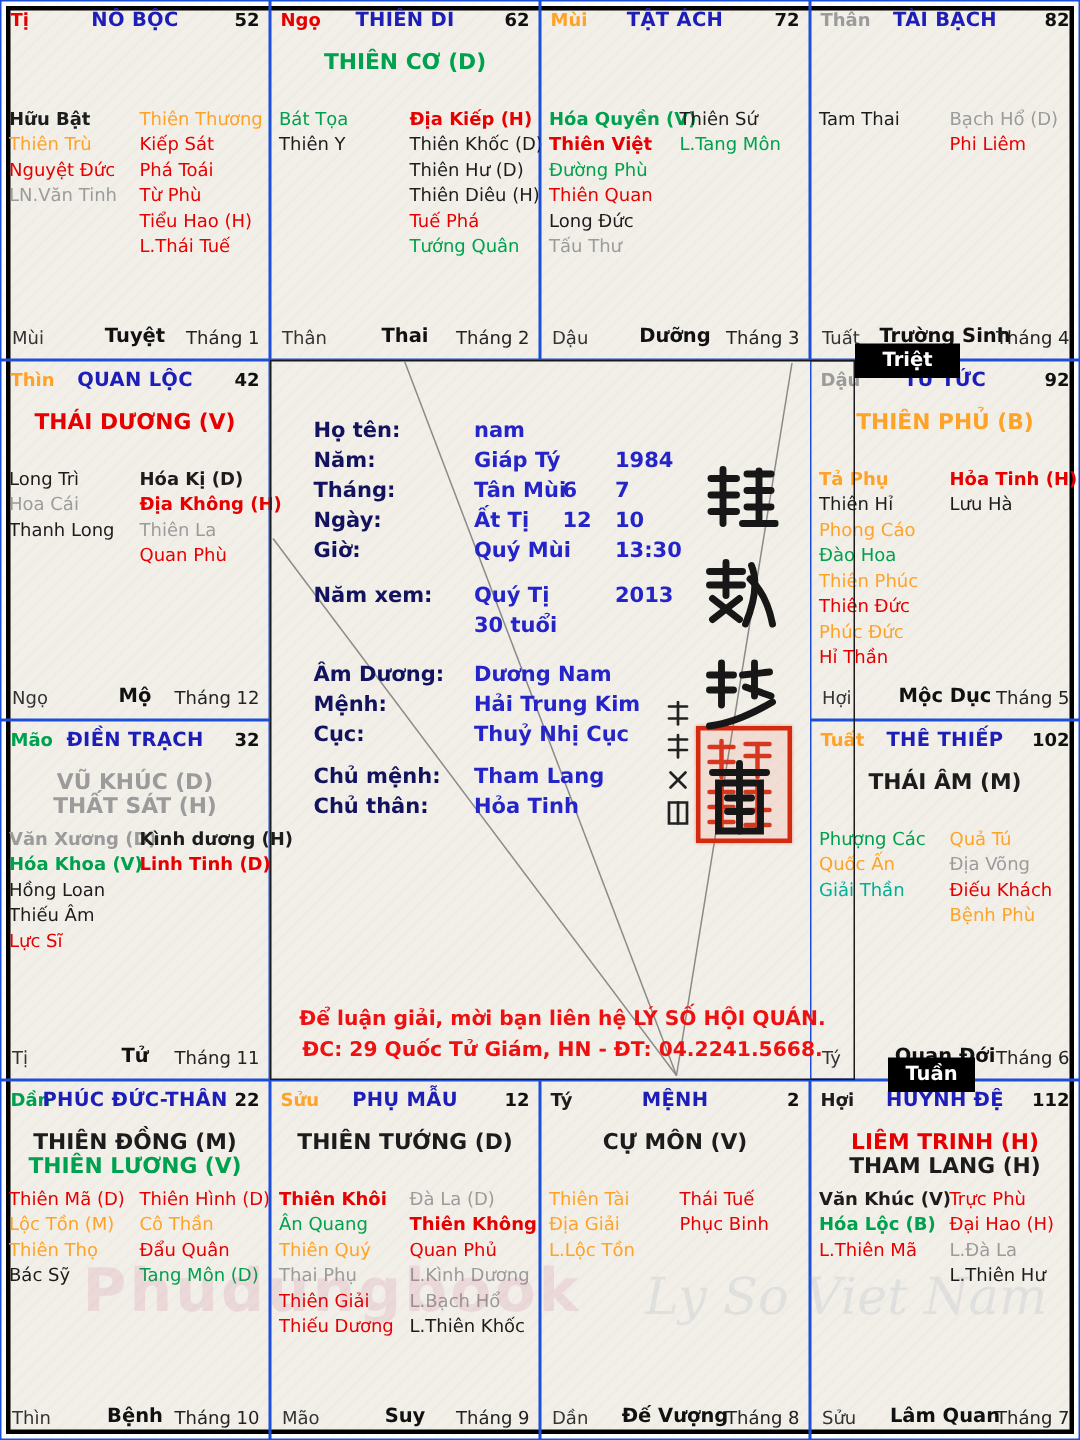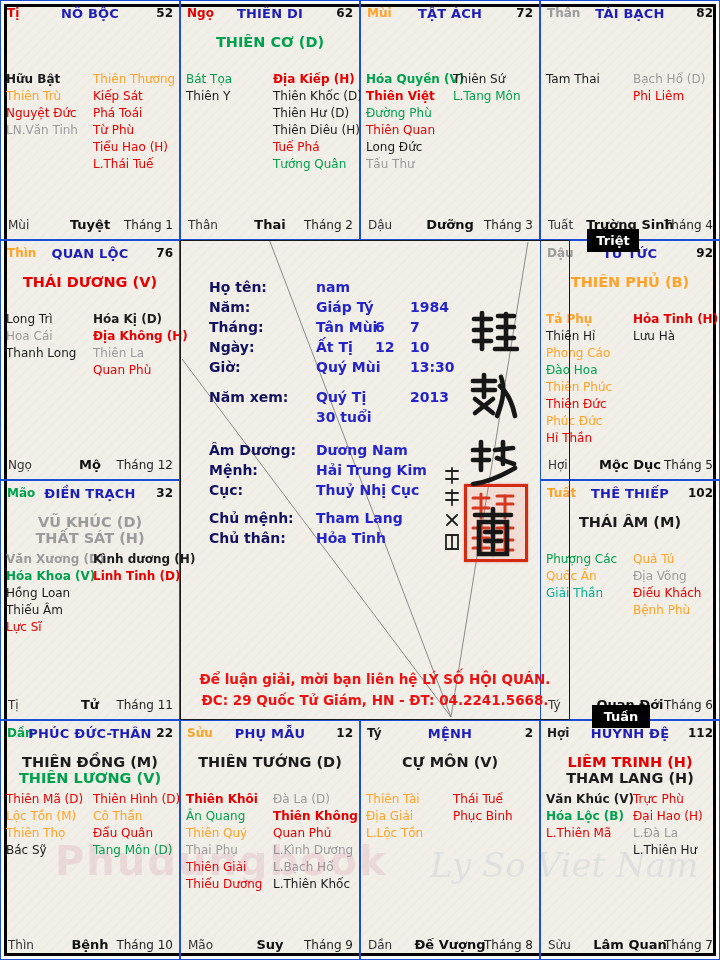--- a/index.html
+++ b/index.html
@@ -24,21 +24,21 @@
   .c-y{color:#9b9b9b}.c-t{color:#00b096}.bold{font-weight:bold}
   #center{position:absolute;left:180px;top:240px;width:390px;height:480px;border:1px solid #1a1a1a;box-sizing:border-box;}
   #center-rows{position:absolute;left:28px;top:38px;right:10px;}
   .i-row{position:relative;height:20px;font-size:14px;font-weight:bold;}
   .i-label{position:absolute;left:0;color:#12125f;}
   .i-v1{position:absolute;left:107px;color:#2424c8;}
   .i-v2{position:absolute;left:166px;color:#2424c8;}
   .i-v3{position:absolute;left:201px;color:#2424c8;}
   #aspect-lines{position:absolute;inset:0;pointer-events:none;}
   .badge{position:absolute;background:#000;color:#fff;font-weight:bold;font-size:13px;text-align:center;line-height:23px;z-index:12;}
-  #badge-triet{left:587px;top:229px;width:52px;height:23px;}
+  #badge-triet{left:570px;top:229px;width:70px;height:23px;}
   #badge-tuan{left:592px;top:705px;width:58px;height:23px;}
   #c-footer{position:absolute;left:0;right:0;bottom:8px;text-align:center;color:#ee1111;font-weight:bold;font-size:13.5px;line-height:21px;}
   #calligraphy{position:absolute;left:260px;top:28px;width:100px;height:290px;}
   .cj{position:absolute;left:26px;z-index:3;}
   #seal{position:absolute;left:23px;top:215px;width:58px;height:72px;border:3px solid #d42a10;
     background:rgba(255,70,40,.10);z-index:2;box-shadow:0 0 2px rgba(212,42,16,.5);}
   .mini{position:absolute;left:2px;z-index:3;}
   .wm{position:absolute;pointer-events:none;color:#be185d;}
   #wm-left{left:55px;top:838px;font-size:40px;font-weight:bold;opacity:.10;letter-spacing:2px;}
   #wm-right{left:430px;top:845px;font-size:34px;font-family:"DejaVu Serif","Liberation Serif",serif;font-style:italic;opacity:.13;color:#7788aa;}
@@ -144,21 +144,21 @@
         <div class="p-foot">
           <span class="f-br">Tuất</span>
           <span class="f-st">Trường Sinh</span>
           <span class="f-mo">Tháng 4</span>
         </div>
       </div>
       <div class="palace" style="left: 0px; top: 240px;">
         <div class="p-head">
           <span class="p-branch c-o">Thìn</span>
           <span class="p-title">QUAN LỘC</span>
-          <span class="p-num">76</span>
+          <span class="p-num">42</span>
         </div>
         <div class="p-mains">
           <div class="p-main c-r">THÁI DƯƠNG (V)</div>
         </div>
         <div class="p-col r">
           <div class="c-k bold">Hóa Kị (D)</div>
           <div class="c-r bold">Địa Không (H)</div>
           <div class="c-y">Thiên La</div>
           <div class="c-r">Quan Phù</div>
         </div>

